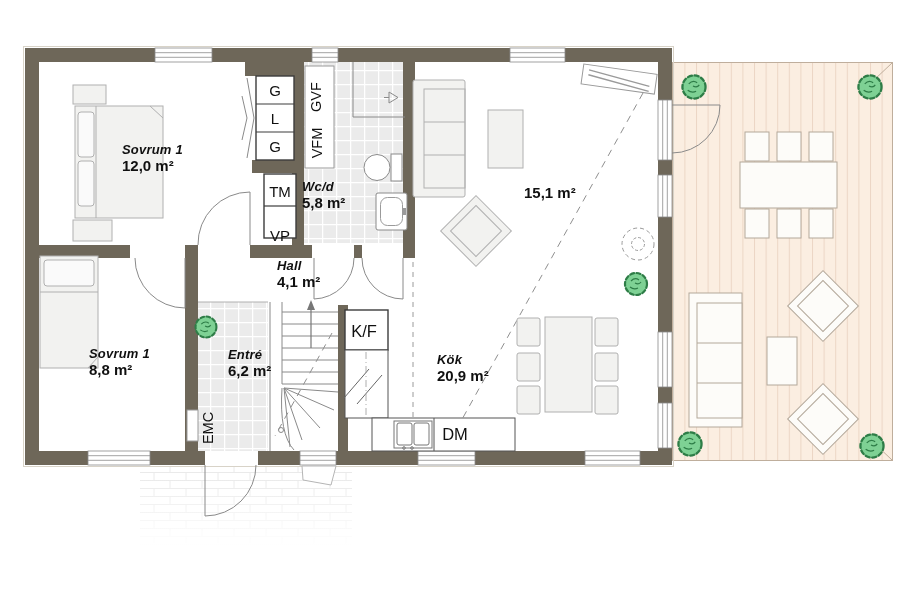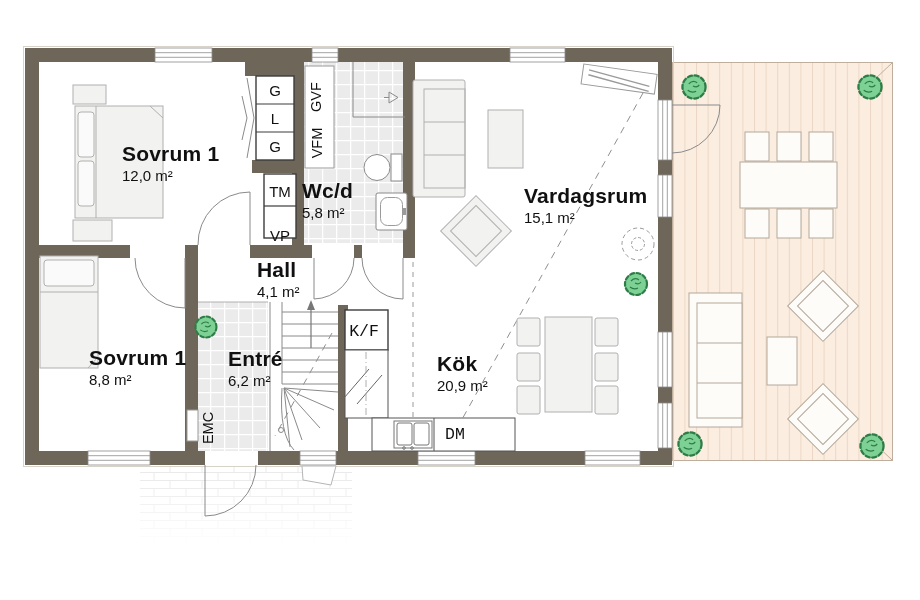--- a/index.html
+++ b/index.html
@@ -4,25 +4,25 @@
 <style>
   :root{
     --wall:#6e6759; --tile:#ebebeb; --deck:#fbeee1; --deckline:#ecd6c5;
     --furn:#f2f2f0; --plant:#7ed194; --plantedge:#2e7d47; --line:#8a8a8a; --text:#101010;
   }
   html,body{margin:0;padding:0;background:#fff;}
   .canvas{position:relative;width:920px;height:600px;background:#ffffff;overflow:hidden;
           font-family:"Liberation Sans", sans-serif;color:var(--text);}
   .plan-svg{position:absolute;left:0;top:0;}
   .room-label{position:absolute;line-height:1.18;white-space:nowrap;}
-  .rname{font-weight:bold;font-size:21px;letter-spacing:.2px;}
-  .rarea{font-size:15px;}
+  .rname{font-weight:bold;font-size:13px;letter-spacing:.2px;font-style:italic;}
+  .rarea{font-size:15px;font-weight:bold;}
   .tag{position:absolute;font-size:15px;transform:translate(-50%,-50%);white-space:nowrap;}
   .tag.small{font-size:14.5px;}
-  .tag.big{font-size:16.5px;font-family:Liberation Mono, monospace;}
+  .tag.big{font-size:16.5px;}
   .tag.rot{transform:translate(-50%,-50%) rotate(-90deg);}
   
   .wall{fill:var(--wall);}
   .win{fill:#ffffff;stroke:#8a8a8a;stroke-width:.8;}
   .glz{stroke:#8a8a8a;stroke-width:.8;fill:none;}
   .ln{stroke:var(--line);stroke-width:1;fill:none;}
   .thin{stroke:#b0b0b0;stroke-width:1;fill:none;}
   .furn{fill:var(--furn);stroke:#b0b0b0;stroke-width:1;}
   .cab{fill:#ffffff;stroke:#3c3c3c;stroke-width:1.4;}
   .cnt{fill:#ffffff;stroke:#555555;stroke-width:1;}
@@ -295,34 +295,33 @@
   <div class="rarea">12,0 m²</div>
 </div>
 <div class="room-label" style="left:89px;top:346px">
   <div class="rname">Sovrum 1</div>
   <div class="rarea">8,8 m²</div>
 </div>
 <div class="room-label" style="left:302px;top:179px">
   <div class="rname">Wc/d</div>
   <div class="rarea">5,8 m²</div>
 </div>
-<div class="room-label" style="left:257px;top:258px">
+<div class="room-label" style="left:277px;top:258px">
   <div class="rname">Hall</div>
   <div class="rarea">4,1 m²</div>
 </div>
 <div class="room-label" style="left:228px;top:347px">
   <div class="rname">Entré</div>
   <div class="rarea">6,2 m²</div>
 </div>
 <div class="room-label" style="left:437px;top:352px">
   <div class="rname">Kök</div>
   <div class="rarea">20,9 m²</div>
 </div>
 <div class="room-label" style="left:524px;top:184px">
-  <div class="rname">Vardagsrum</div>
   <div class="rarea">15,1 m²</div>
 </div>
 
 <div class="tag" style="left:275px;top:90px">G</div>
 <div class="tag" style="left:275px;top:118px">L</div>
 <div class="tag" style="left:275px;top:146px">G</div>
 <div class="tag" style="left:280px;top:191px">TM</div>
 <div class="tag" style="left:280px;top:235px">VP</div>
 <div class="tag rot small" style="left:316px;top:97px">GVF</div>
 <div class="tag rot small" style="left:317px;top:143px">VFM</div>

